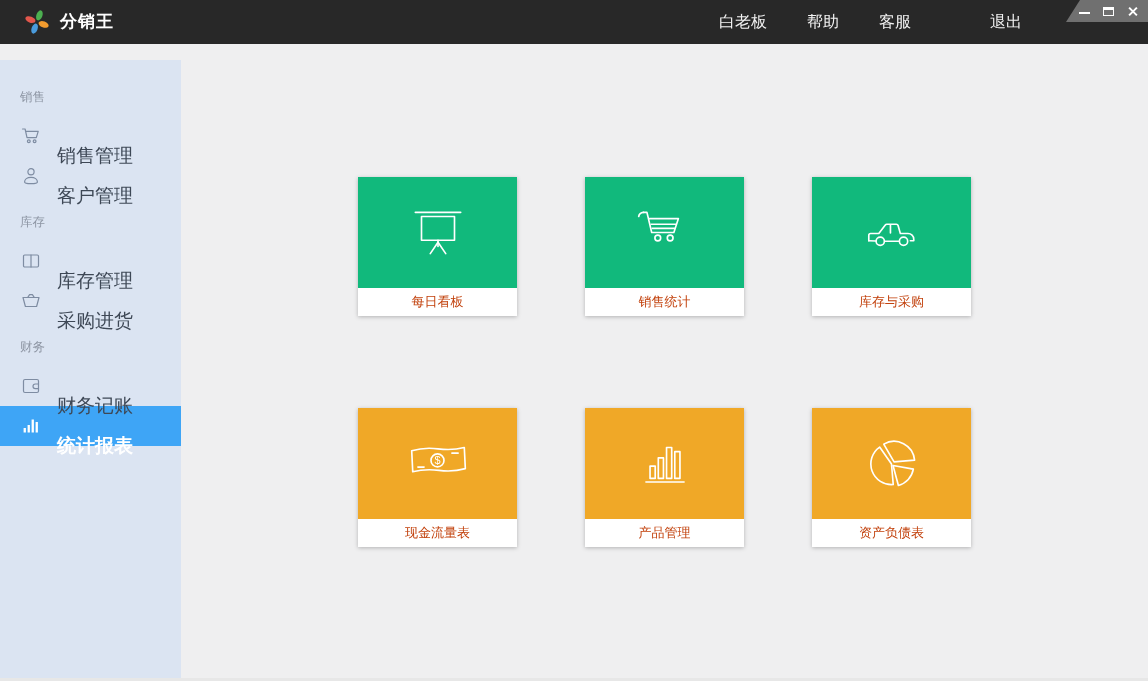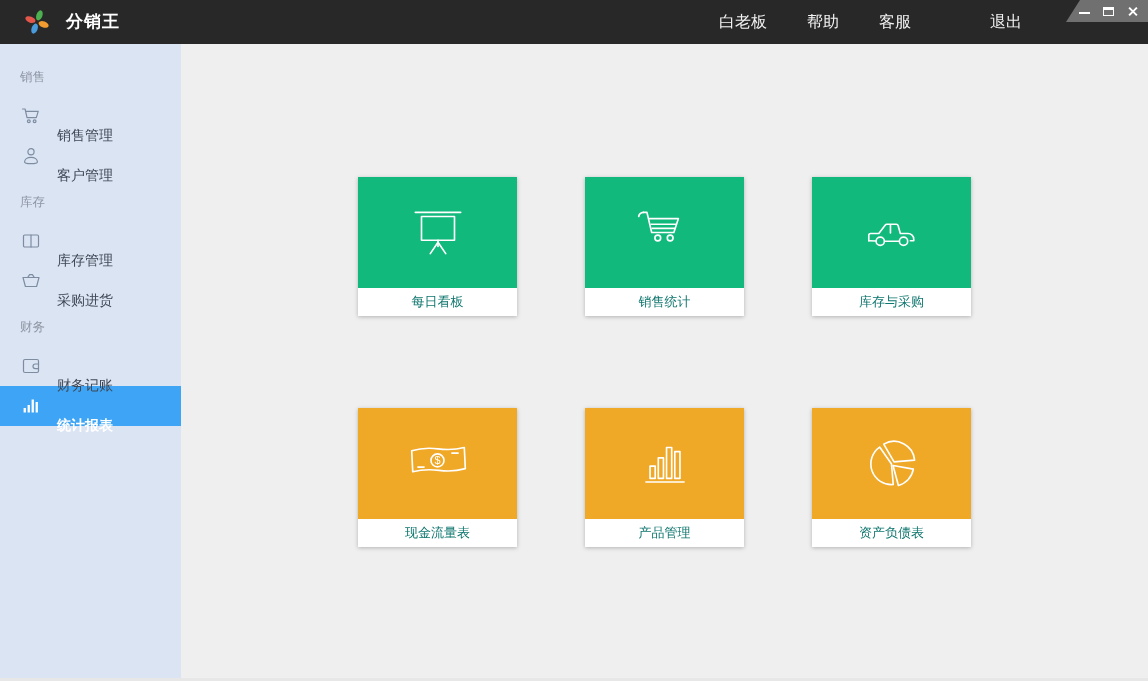--- a/index.html
+++ b/index.html
@@ -2,54 +2,54 @@
 <html><head>
 <meta charset="utf-8">
 <style>
   * { margin:0; padding:0; box-sizing:border-box; }
   body { font-family: "Liberation Sans", sans-serif; background:#555; }
   .window { position:relative; width:1148px; height:681px; background:#efeff0; overflow:hidden; }
 
   
   .topbar { position:absolute; top:0; left:0; width:100%; height:44px; background:#282828; z-index:5; }
   .logo { position:absolute; left:22px; top:7px; width:30px; height:30px; }
-  .app-title { position:absolute; left:66px; top:0; height:28px; line-height:44px; color:#ffffff; font-size:17px; font-weight:bold; letter-spacing:1px; }
+  .app-title { position:absolute; left:60px; top:0; height:28px; line-height:44px; color:#ffffff; font-size:17px; font-weight:bold; letter-spacing:1px; }
   .top-menu { position:absolute; right:126px; top:0; height:44px; display:flex; align-items:center; gap:40px; }
   .top-menu .menu-item { color:#f2f2f2; font-size:16px; cursor:pointer; white-space:nowrap; }
   .top-menu .menu-item.exit { margin-left:39px; }
 
   .win-controls { position:absolute; top:0; right:0; width:82px; height:22px; background:#707070;
     clip-path:polygon(14px 0, 100% 0, 100% 100%, 0 100%);
     display:flex; align-items:center; justify-content:flex-end; gap:13px; padding:0 10px 0 0; }
   .wc { cursor:pointer; display:inline-block; position:relative; }
   .wc-min { width:11px; height:2px; background:#fff; margin-bottom:-4px; }
   .wc-max { width:11px; height:9px; border:1.5px solid #fff; border-top:3px solid #fff; }
   .wc-close { width:11px; height:11px; }
   .wc-close::before, .wc-close::after { content:""; position:absolute; left:5px; top:0; width:2px; height:11px; background:#fff; }
   .wc-close::before { transform:rotate(45deg); }
   .wc-close::after { transform:rotate(-45deg); }
 
   
-  .sidebar { position:absolute; top:40px; left:0; bottom:3px; width:217px; background:#dbe4f2;font-family:Liberation Serif, serif; }
+  .sidebar { position:absolute; top:60px; left:0; bottom:3px; width:217px; background:#dbe4f2;font-family:Liberation Serif, serif; }
   .section-title { margin:18px 0 11px 20px; font-size:12.5px; color:#8e96a4; height:16px; line-height:16px; }
   .section-title.first { margin-top:29px; }
   .side-item { display:flex; align-items:center; height:40px; padding-left:20px; cursor:pointer; color:#7e8ca2; }
-  .side-item .side-label { margin-left:15px; font-size:14px; color:#3e4856;margin-top:40px; }
+  .side-item .side-label { margin-left:15px; font-size:19px; color:#3e4856;margin-top:40px; }
   .side-item.selected { background:#3ea5f6; color:#ffffff; }
   .side-item.selected .side-label { color:#ffffff; font-weight:bold;text-align:center; }
   .side-icon { width:22px; height:22px; display:block; }
   .side-icon svg { width:22px; height:22px; stroke:currentColor; fill:none; stroke-width:1.2; stroke-linecap:round; stroke-linejoin:round; display:block; }
 
   
   .main { position:absolute; top:44px; left:181px; right:0; bottom:3px; background:#efeff0; }
   .tiles { position:absolute; left:177px; top:133px; display:grid; grid-template-columns:repeat(3,159px); column-gap:68px; row-gap:92px; }
   .tile { width:159px; height:139px; background:#ffffff; box-shadow:0 1px 4px rgba(0,0,0,0.25); cursor:pointer; }
   .tile-top { height:111px; display:flex; align-items:center; justify-content:center; }
   .tile-top svg { width:66px; height:58px; stroke:#ffffff; fill:none; stroke-width:1.6; stroke-linecap:round; stroke-linejoin:round; }
-  .tile-label { height:28px; line-height:28px; text-align:center; font-size:13px; color:#0f766e; background:#fff; }
+  .tile-label { height:28px; line-height:28px; text-align:center; font-size:13px; color:#c2410c; background:#fff; }
 
   .window-bottom { position:absolute; bottom:0; left:0; width:100%; height:3px; background:#e7e7e7; }
 </style>
 </head>
 <body>
 
 <div class="window">
 
   <div class="topbar">
     <svg class="logo" viewBox="0 0 32 32">

